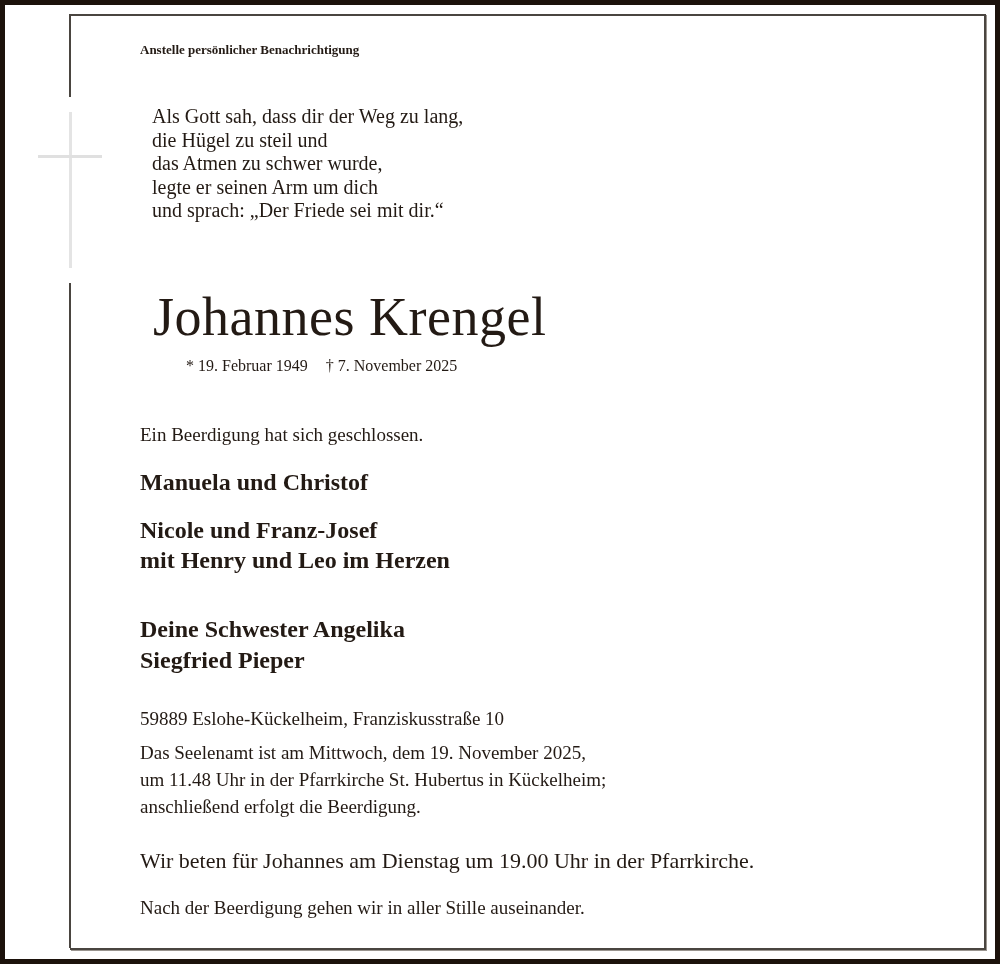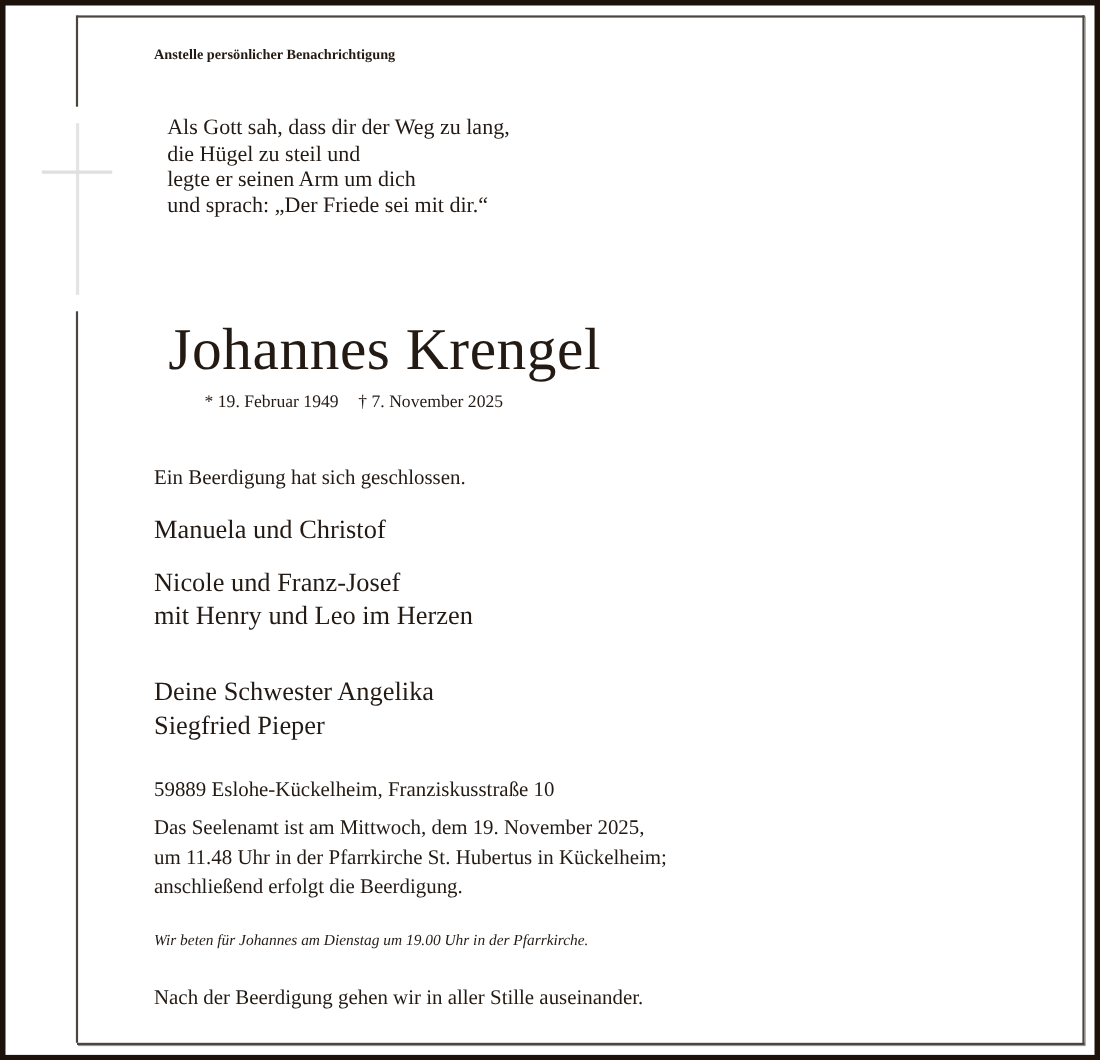--- a/index.html
+++ b/index.html
@@ -66,36 +66,36 @@
   }
   .dates {
     position: absolute; top: 357px; left: 46px;
     font-size: 16px; white-space: nowrap;
   }
   .dates span { margin-right: 14px; }
   .intro {
     position: absolute; top: 424px; left: 0;
     font-size: 19px; white-space: nowrap;
   }
-  .family { position: absolute; left: 0; font-size: 24px; line-height: 30px; white-space: nowrap; }
+  .family { position: absolute; left: 0; font-size: 24px; line-height: 30px; white-space: nowrap; font-weight: bold; }
   .f1 { top: 467px; }
   .f2 { top: 515px; }
   .f3 { top: 614px; text-align: right; }
   .f4 { top: 645px; }
   .address {
     position: absolute; top: 708px; left: 0;
     font-size: 19px; white-space: nowrap;
   }
   .service {
     position: absolute; top: 739px; left: 0;
     font-size: 19px; line-height: 27px; white-space: nowrap;
   }
   .prayer {
     position: absolute; top: 848px; left: 0;
-    font-size: 14px; white-space: nowrap; font-style: italic;
+    font-size: 22px; white-space: nowrap;
   }
   .closing {
     position: absolute; top: 897px; left: 0;
     font-size: 19px; white-space: nowrap;
   }
 </style>
 </head>
 <body>
 
 <div class="sheet"></div>
@@ -106,20 +106,21 @@
   <div class="cross-v"></div>
   <div class="cross-h"></div>
 </div>
 
 <div class="content">
   <div class="heading">Anstelle persönlicher Benachrichtigung</div>
 
   <div class="poem">
     <div>Als Gott sah, dass dir der Weg zu lang,</div>
     <div>die Hügel zu steil und</div>
+    <div>das Atmen zu schwer wurde,</div>
     <div>legte er seinen Arm um dich</div>
     <div>und sprach: „Der Friede sei mit dir.“</div>
   </div>
 
   <div class="name">Johannes Krengel</div>
 
   <div class="dates">
     <span>* 19. Februar 1949</span>
     <span>† 7. November 2025</span>
   </div>

